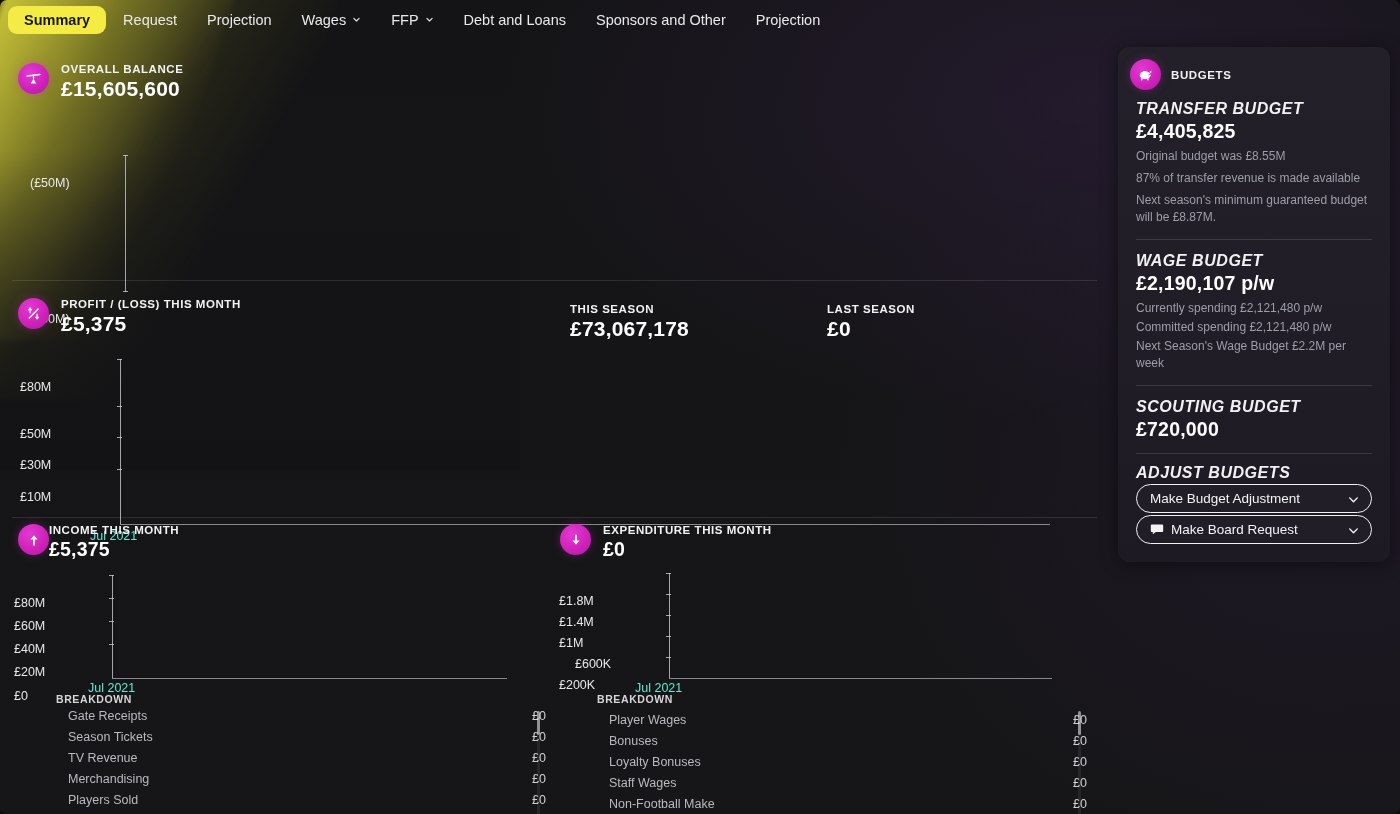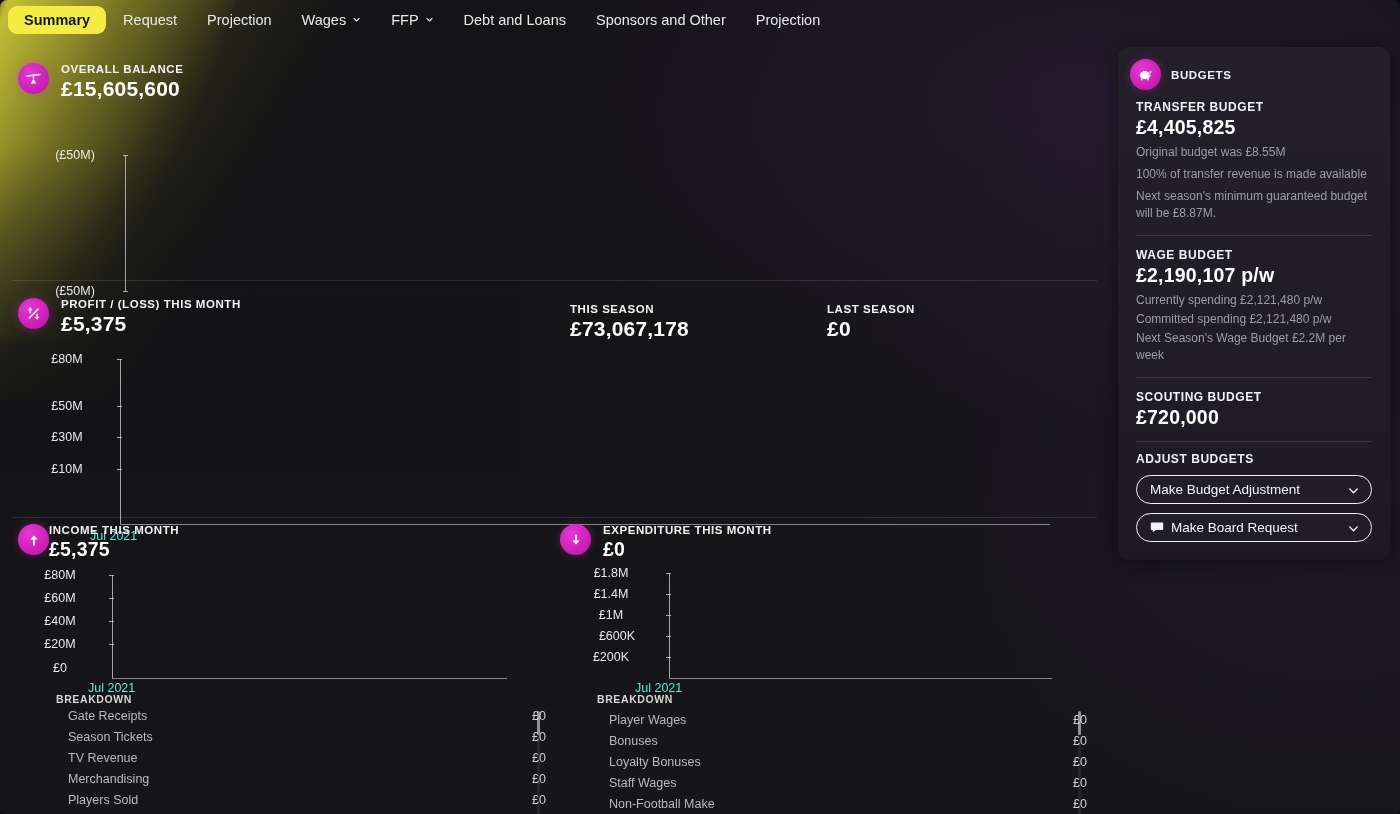--- a/index.html
+++ b/index.html
@@ -82,21 +82,22 @@
   }
   .sec-value { font-size:21px; font-weight:700; color:#ffffff; margin-top:2px; letter-spacing:0.2px; }
   .sec-value.small { font-size:19.5px; }
 
   .divider { height:1px; background:rgba(255,255,255,0.11); }
 
   
   .chart { position:relative; }
   .ylabel {
     position:absolute; font-size:12.5px; color:#e8e8ea; white-space:nowrap;
-    text-align:center;
+    text-align:left;
+    margin-top:28px;
   }
   .tick { position:absolute; height:1px; background:rgba(215,215,222,0.75); width:5px; }
   .yaxis { position:absolute; width:1px; background:rgba(205,205,215,0.78); }
   .xaxis { position:absolute; height:1px; background:rgba(205,205,215,0.62); }
   .xlabel { position:absolute; font-size:12.5px; color:#5eead4; }
 
   
   .bd-head {
     font-size:10.5px; letter-spacing:0.6px; font-weight:700;
     color:#d6d6da; text-transform:uppercase;
@@ -113,27 +114,27 @@
   
   .panel {
     position:absolute; left:1118px; top:47px; width:272px;
     background:linear-gradient(180deg,#232029 0%, #201d27 55%, #1d1a24 100%);
     border-radius:12px; padding:12px 18px 18px 18px;
     box-shadow:0 2px 18px rgba(0,0,0,0.45);
     z-index:15;
   }
   .panel-head { display:flex; align-items:center; gap:10px; margin-left:-6px; }
   .p-title { font-size:11.5px; letter-spacing:0.6px; font-weight:700; color:#f1f1f3; text-transform:uppercase; }
-  .p-sub { font-size:12px; letter-spacing:0.55px; font-weight:700; color:#f1f1f3; text-transform:uppercase; margin-top:12px; }
+  .p-sub { font-size:16px; letter-spacing:0.55px; font-weight:700; color:#f1f1f3; text-transform:uppercase; margin-top:12px;font-style:italic; }
   .p-big { font-size:19.5px; font-weight:700; color:#fff; margin-top:2px; letter-spacing:0.2px; }
   .p-note { font-size:12px; color:#9d9da8; line-height:17px; margin-top:5px; }
   .p-div { height:1px; background:rgba(255,255,255,0.13); margin:13px 0 0 0; }
   .dd {
     display:flex; align-items:center; border:1.6px solid #f2f2f4;
-    border-radius:18px; height:29px; margin-top:9px; padding:0 11px 0 13px;
+    border-radius:18px; height:29px; margin-top:2px; padding:0 11px 0 13px;
     background:rgba(255,255,255,0.015); cursor:pointer;
   }
   .dd .dd-label { flex:1; font-size:13.5px; color:#f3f3f5; display:flex; align-items:center; gap:7px; }
   .dd .dd-chev { width:13px; height:13px; }
 </style>
 </head>
 <body>
 
 <div id="app">
 
@@ -321,21 +322,21 @@
       </div>
     </div>
 
     <div class="chart" style="position:absolute;left:545px;top:528px;width:545px;height:115px;">
       <div class="ylabel" style="left:14px;top:-2px;width:104px;">£1.8M</div>
       <div class="tick" style="left:121px;top:5px;"></div>
       <div class="ylabel" style="left:14px;top:19px;width:104px;">£1.4M</div>
       <div class="tick" style="left:121px;top:26px;"></div>
       <div class="ylabel" style="left:14px;top:40px;width:104px;">£1M</div>
       <div class="tick" style="left:121px;top:47px;"></div>
-      <div class="ylabel" style="left:20px;top:61px;width:104px;">£600K</div>
+      <div class="ylabel" style="left:30px;top:61px;width:104px;">£600K</div>
       <div class="tick" style="left:121px;top:68px;"></div>
       <div class="ylabel" style="left:14px;top:82px;width:104px;">£200K</div>
       <div class="tick" style="left:121px;top:89px;"></div>
       <div class="yaxis" style="left:124px;top:5px;height:105px;"></div>
       <div class="xaxis" style="left:124px;top:110px;width:383px;"></div>
       <div class="xlabel" style="left:90px;top:113px;">Jul 2021</div>
     </div>
 
     <div style="position:absolute;left:597px;top:653px;width:490px;">
       <div class="bd-head">BREAKDOWN</div>
@@ -378,21 +379,21 @@
           <circle cx="17.2" cy="12.2" r="0.95" fill="#cf22bb"></circle>
           <rect x="8.4" y="7.1" width="4.6" height="1.5" rx="0.7" fill="#fff"></rect>
         </svg>
       </div>
       <div class="p-title">BUDGETS</div>
     </div>
 
     <div class="p-sub" style="margin-top:10px;">TRANSFER BUDGET</div>
     <div class="p-big">£4,405,825</div>
     <div class="p-note">Original budget was £8.55M</div>
-    <div class="p-note">100% of transfer revenue is made available</div>
+    <div class="p-note">87% of transfer revenue is made available</div>
     <div class="p-note">Next season's minimum guaranteed budget will be £8.87M.</div>
 
     <div class="p-div"></div>
 
     <div class="p-sub">WAGE BUDGET</div>
     <div class="p-big">£2,190,107 p/w</div>
     <div class="p-note">Currently spending £2,121,480 p/w</div>
     <div class="p-note" style="margin-top:2px;">Committed spending £2,121,480 p/w</div>
     <div class="p-note" style="margin-top:2px;">Next Season's Wage Budget £2.2M per week</div>
 

